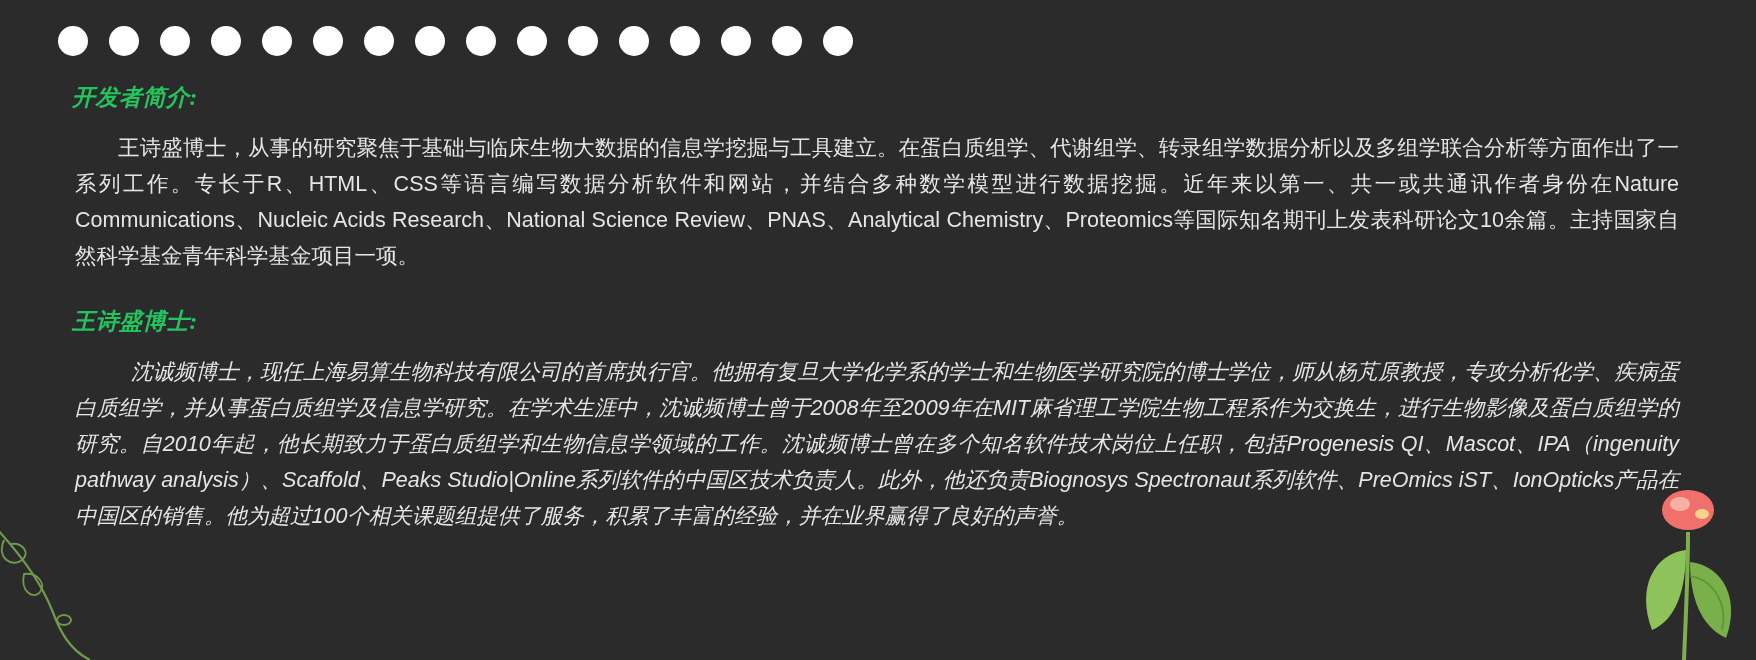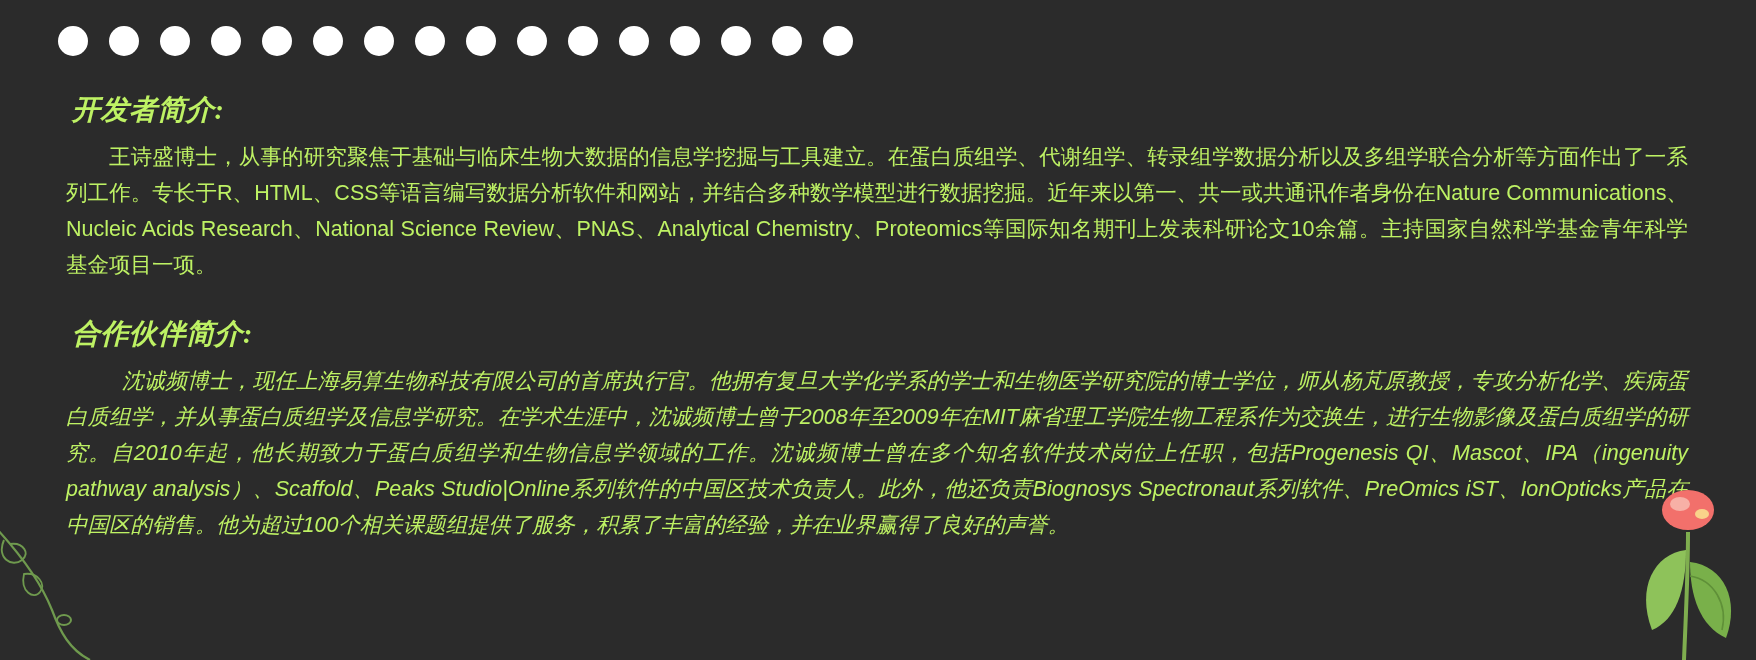--- a/index.html
+++ b/index.html
@@ -33,38 +33,38 @@
     border-radius: 50%;
     background: #ffffff;
   }
   .content {
     position: absolute;
     left: 58px;
     top: 78px;
     width: 1644px;
   }
   .section-heading {
-    color: #bef264;
+    color: #22c55e;
     font-family: "Liberation Serif", serif;
     font-style: italic;
     font-weight: bold;
-    font-size: 28px;
+    font-size: 23px;
     letter-spacing: 0.5px;
-    margin: 13px 0 10px 14px;
+    margin: 4px 0 10px 14px;
   }
   .section-heading.second {
     margin-top: 32px;
   }
   .para {
-    color: #bef264;
+    color: #e5e5e5;
     font-size: 21.5px;
     line-height: 36px;
     text-align: justify;
     text-justify: inter-ideograph;
-    margin: 8px;
+    margin: 17px;
     padding: 0 6px 0 0;
   }
   .para.indent-1 { text-indent: 2em; }
   .para.indent-2 { text-indent: 2.6em; font-style: italic; }
 
   
   .vine {
     position: absolute;
     left: -6px;
     bottom: 0;
@@ -104,21 +104,21 @@
     <span class="dot"></span>
     <span class="dot"></span>
     <span class="dot"></span>
   </div>
 
   <div class="content">
 
     <h2 class="section-heading">开发者简介:</h2>
     <p class="para indent-1">王诗盛博士，从事的研究聚焦于基础与临床生物大数据的信息学挖掘与工具建立。在蛋白质组学、代谢组学、转录组学数据分析以及多组学联合分析等方面作出了一系列工作。专长于R、HTML、CSS等语言编写数据分析软件和网站，并结合多种数学模型进行数据挖掘。近年来以第一、共一或共通讯作者身份在Nature Communications、Nucleic Acids Research、National Science Review、PNAS、Analytical Chemistry、Proteomics等国际知名期刊上发表科研论文10余篇。主持国家自然科学基金青年科学基金项目一项。</p>
 
-    <h2 class="section-heading second">合作伙伴简介:</h2>
+    <h2 class="section-heading second">王诗盛博士:</h2>
     <p class="para indent-2">沈诚频博士，现任上海易算生物科技有限公司的首席执行官。他拥有复旦大学化学系的学士和生物医学研究院的博士学位，师从杨芃原教授，专攻分析化学、疾病蛋白质组学，并从事蛋白质组学及信息学研究。在学术生涯中，沈诚频博士曾于2008年至2009年在MIT麻省理工学院生物工程系作为交换生，进行生物影像及蛋白质组学的研究。自2010年起，他长期致力于蛋白质组学和生物信息学领域的工作。沈诚频博士曾在多个知名软件技术岗位上任职，包括Progenesis QI、Mascot、IPA（ingenuity pathway analysis）、Scaffold、Peaks Studio|Online系列软件的中国区技术负责人。此外，他还负责Biognosys Spectronaut系列软件、PreOmics iST、IonOpticks产品在中国区的销售。他为超过100个相关课题组提供了服务，积累了丰富的经验，并在业界赢得了良好的声誉。</p>
 
   </div>
 
   <svg class="vine" viewBox="0 0 130 150">
     <path d="M2 18 C 26 44, 46 70, 58 100 C 66 122, 76 140, 96 150" fill="none" stroke="#6f9a4e" stroke-width="2.2"></path>
     <path d="M10 30 C 2 48, 18 58, 28 50 C 36 44, 30 32, 16 34" fill="none" stroke="#6f9a4e" stroke-width="2"></path>
     <ellipse cx="70" cy="110" rx="7" ry="5" fill="none" stroke="#6f9a4e" stroke-width="2"></ellipse>
     <path d="M30 64 C 44 62, 52 74, 46 82 C 40 90, 26 82, 30 64Z" fill="none" stroke="#6f9a4e" stroke-width="1.8"></path>
   </svg>

